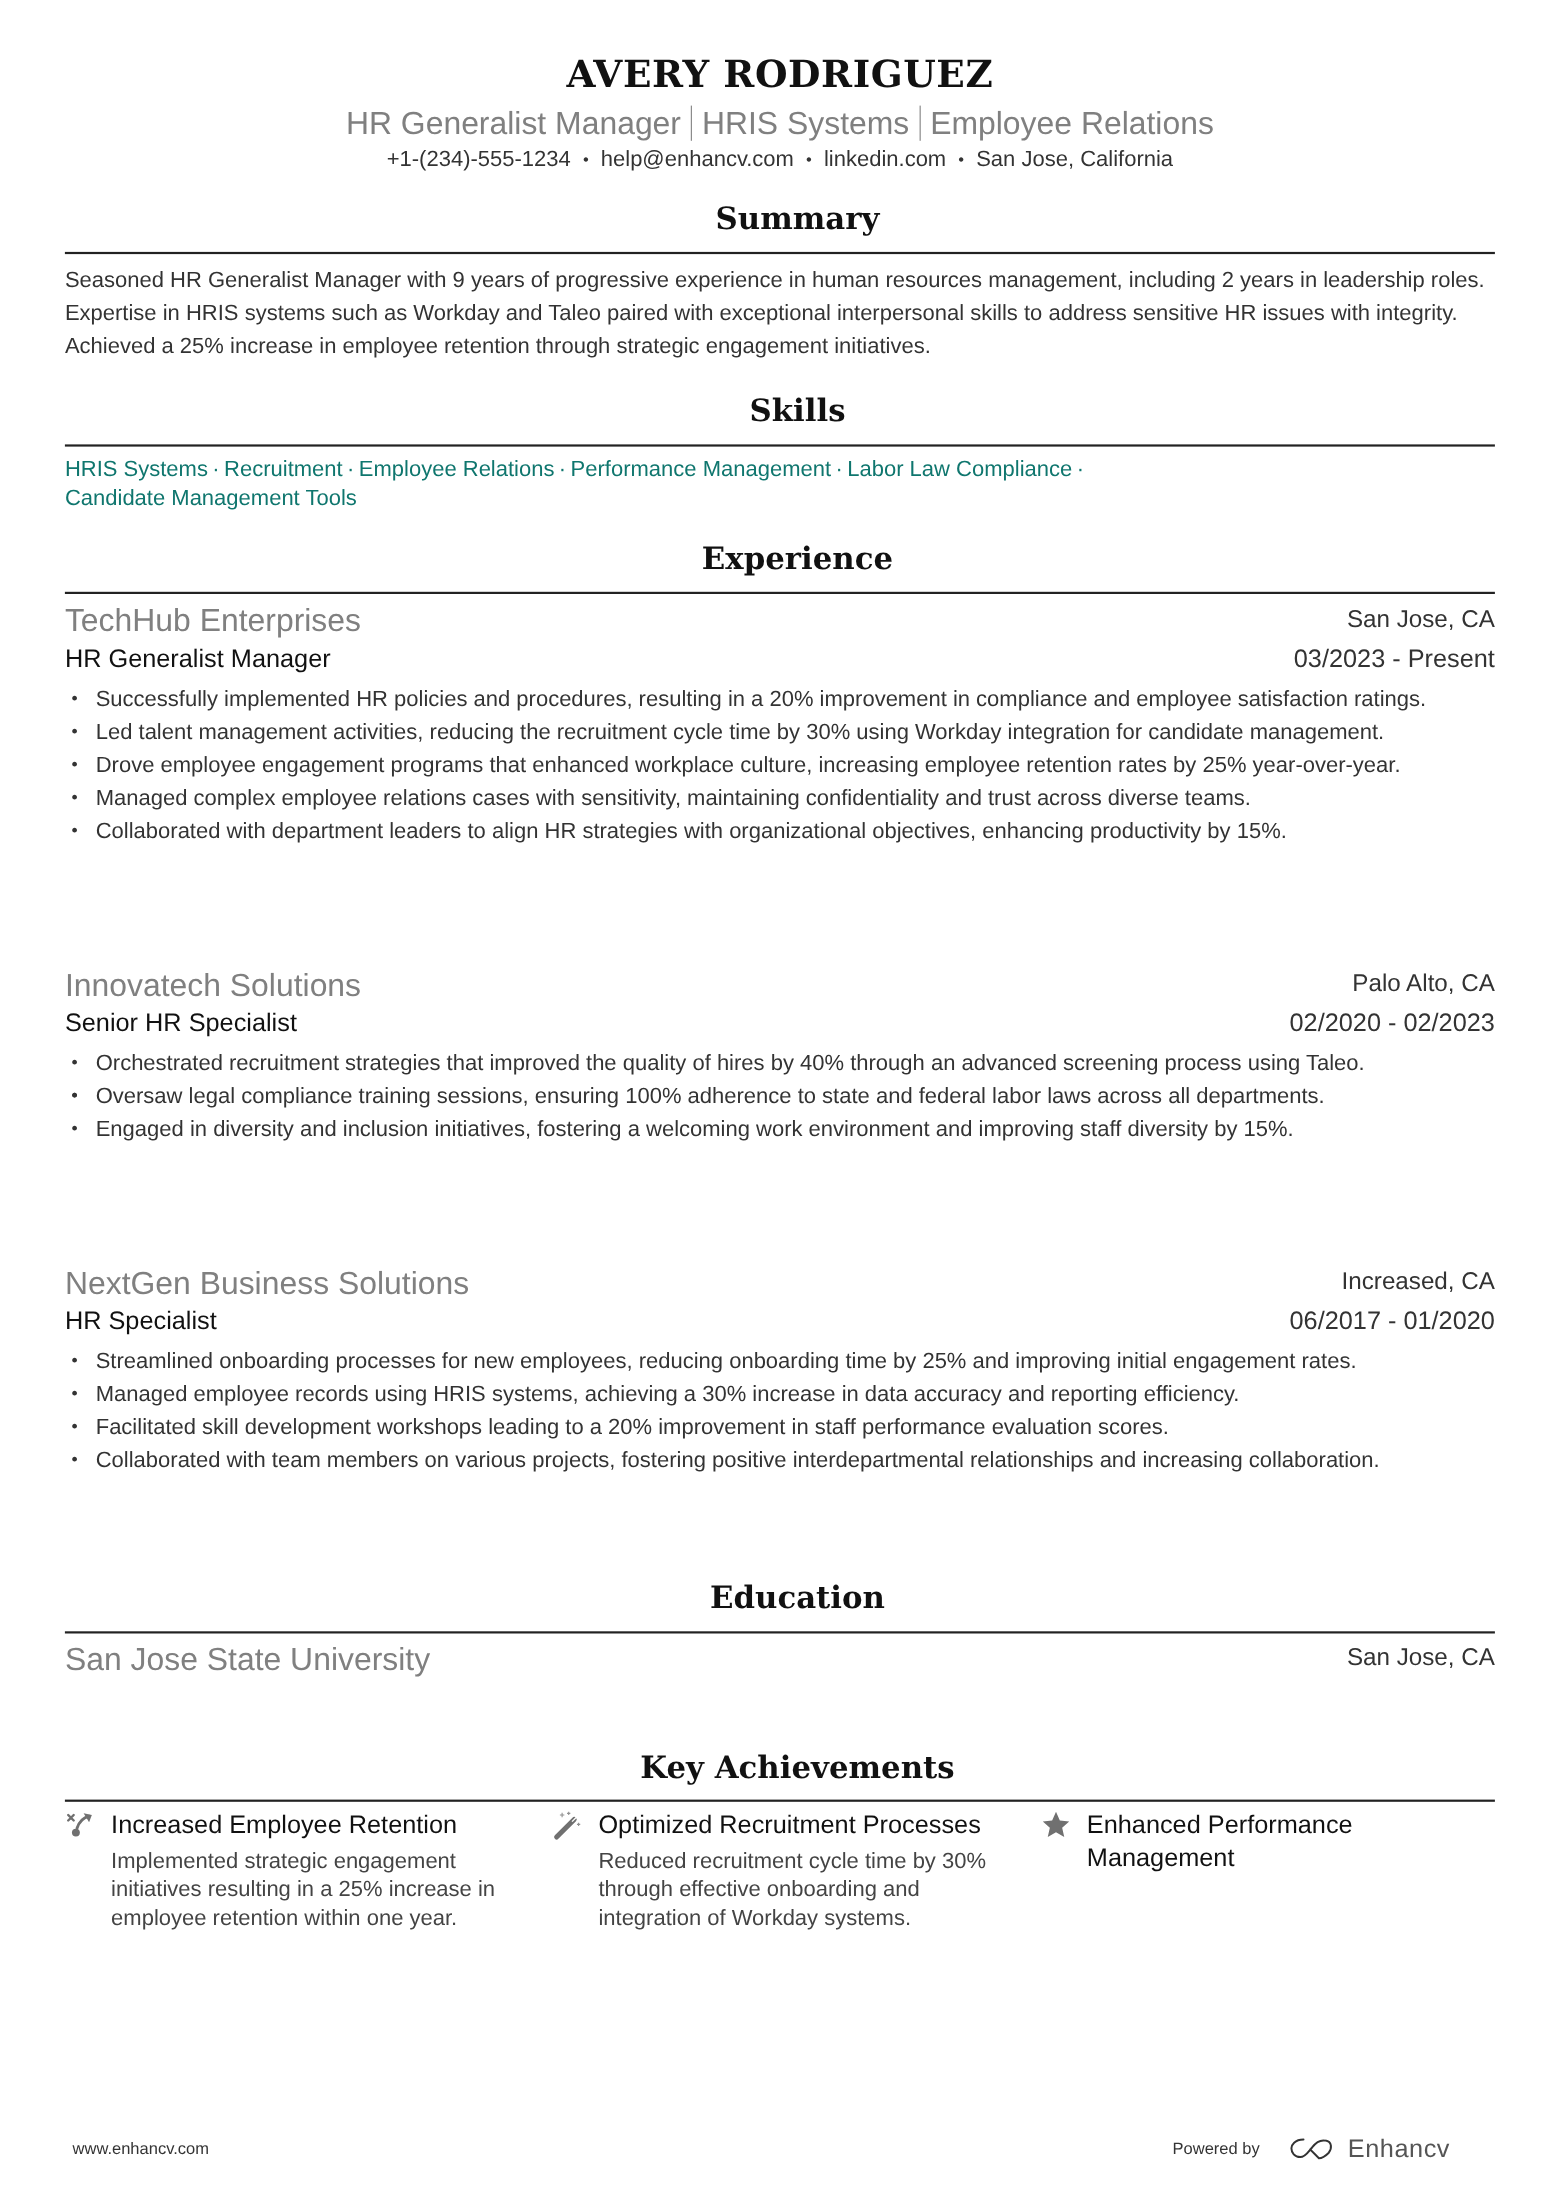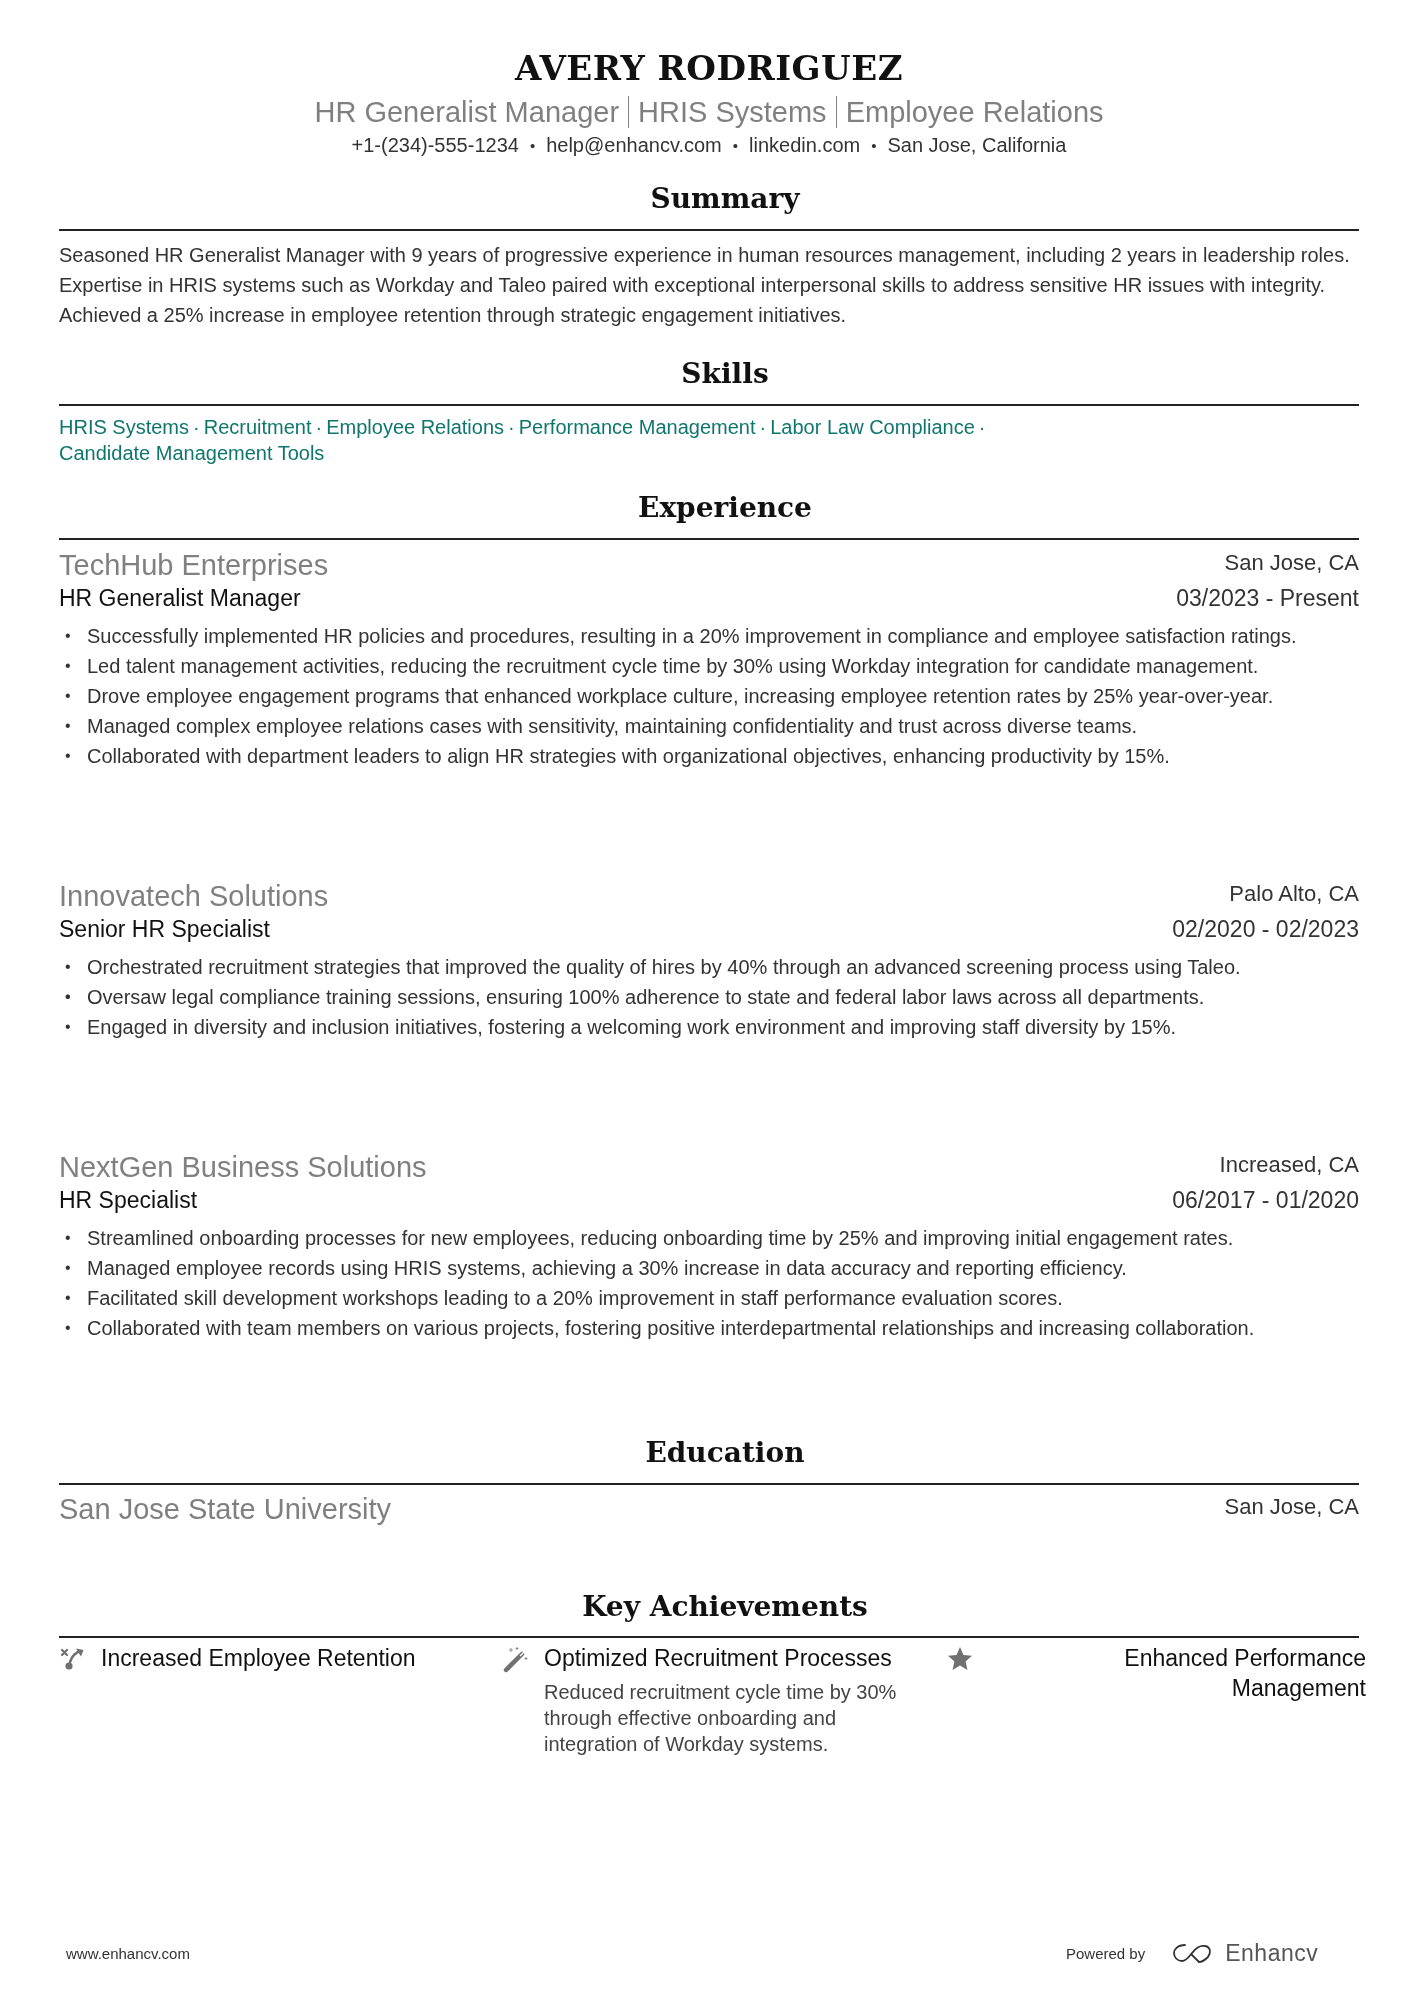--- a/index.html
+++ b/index.html
@@ -160,35 +160,36 @@
   <div class="rule" style="top:1636px;"></div>
 
   <div class="ach" style="left:0;">
     <svg class="icon" viewBox="0 0 28 28">
       <path d="M3 5 L8 10 M8 5 L3 10" stroke="#707070" stroke-width="2.2" stroke-linecap="round"></path>
       <circle cx="10" cy="21" r="3.6" fill="#707070"></circle>
       <path d="M11 17 Q14 8 22 6" stroke="#707070" stroke-width="2.6" fill="none" stroke-linecap="round"></path>
       <path d="M17 3.5 L24.5 5 L22 11.5 Z" fill="#707070"></path>
     </svg>
     <div class="title">Increased Employee Retention</div>
+    <div class="desc">Implemented strategic engagement initiatives resulting in a 25% increase in employee retention within one year.</div>
   </div>
 
   <div class="ach" style="left:443px;">
     <svg class="icon" viewBox="0 0 28 28">
       <path d="M4 25 L20 9" stroke="#707070" stroke-width="4.5" stroke-linecap="round"></path>
       <path d="M18 11 L22 7" stroke="#ffffff" stroke-width="1.2"></path>
       <path d="M9 3 L9 7 M7 5 L11 5" stroke="#909090" stroke-width="1"></path>
       <path d="M15 2 L15 5 M13.5 3.5 L16.5 3.5" stroke="#909090" stroke-width="1"></path>
       <path d="M24 12 L24 15 M22.5 13.5 L25.5 13.5" stroke="#909090" stroke-width="1"></path>
     </svg>
     <div class="title">Optimized Recruitment Processes</div>
     <div class="desc">Reduced recruitment cycle time by 30% through effective onboarding and integration of Workday systems.</div>
   </div>
 
-  <div class="ach" style="left:887px;text-align:right;">
+  <div class="ach" style="left:887px;">
     <svg class="icon" viewBox="0 0 28 28">
       <path d="M14 2 L17.5 10 L26 10.8 L19.6 16.5 L21.5 25 L14 20.6 L6.5 25 L8.4 16.5 L2 10.8 L10.5 10 Z" fill="#707070"></path>
     </svg>
     <div class="title">Enhanced Performance Management</div>
   </div>
 </div>
 
 <div class="footer-left">www.enhancv.com</div>
 <div class="footer-right">
   <span class="powered">Powered by</span>

